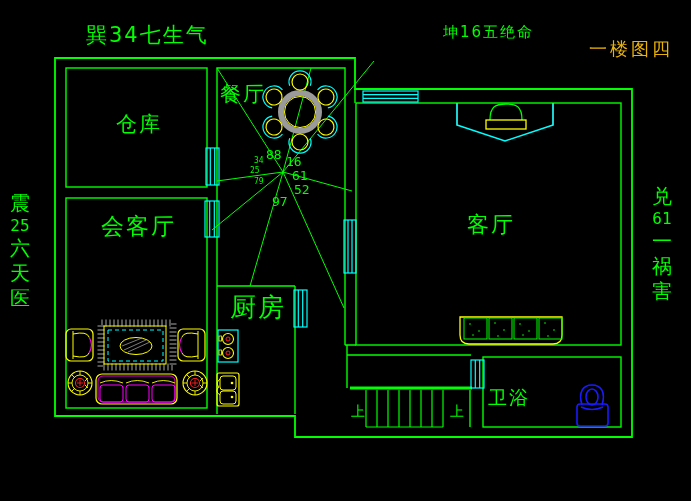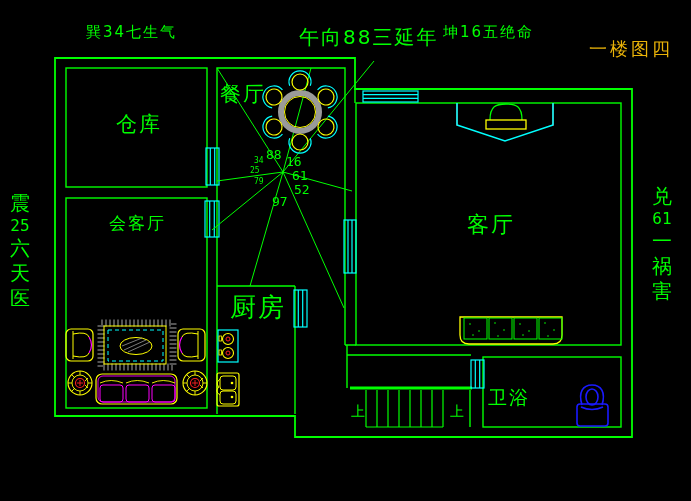--- a/index.html
+++ b/index.html
@@ -200,22 +200,21 @@
     <rect x="577" y="404" width="31" height="22" rx="3"></rect>
     <path d="M582,405 C578,392 583,385 592,385 C601,385 606,392 602,405"></path>
     <ellipse cx="592" cy="397" rx="6" ry="8"></ellipse>
     <path d="M581,407 Q592,412 603,407"></path>
   </g>
 
   <text x="351" y="416" font-size="14" fill="#00ff00">上</text>
   <text x="450" y="416" font-size="14" fill="#00ff00">上</text>
 </svg>
 
-<div class="lbl" style="left:86px;top:24px;font-size:15px">巽34七生气</div>
-<div class="lbl" style="left:299px;top:26px;font-size:20px">午向88三延年</div>
+<div class="lbl" style="left:86px;top:24px;font-size:21px">巽34七生气</div>
 <div class="lbl" style="left:443px;top:24px;font-size:15px">坤16五绝命</div>
 <div class="lbl blue" style="left:589px;top:39px;font-size:18px;letter-spacing:3px">一楼图四</div>
 
 <div class="vlbl" style="left:10px;top:193px">
       <div class="vchar">震</div>
       <div class="vchar vnum">25</div>
       <div class="vchar">六</div>
       <div class="vchar">天</div>
       <div class="vchar">医</div>
     </div>
@@ -223,18 +222,18 @@
       <div class="vchar">兑</div>
       <div class="vchar vnum">61</div>
       <div class="vchar">一</div>
       <div class="vchar">祸</div>
       <div class="vchar">害</div>
     </div>
 
 
 <div class="lbl" style="left:116px;top:113px;font-size:21px">仓库</div>
 <div class="lbl" style="left:220px;top:83px;font-size:21px">餐厅</div>
-<div class="lbl" style="left:109px;top:214px;font-size:17px">会客厅</div>
+<div class="lbl" style="left:101px;top:214px;font-size:23px">会客厅</div>
 <div class="lbl" style="left:467px;top:213px;font-size:22px">客厅</div>
 <div class="lbl" style="left:230px;top:293px;font-size:26px">厨房</div>
 <div class="lbl" style="left:488px;top:387px;font-size:19px">卫浴</div>
 
 </div>
 
 </body></html>

